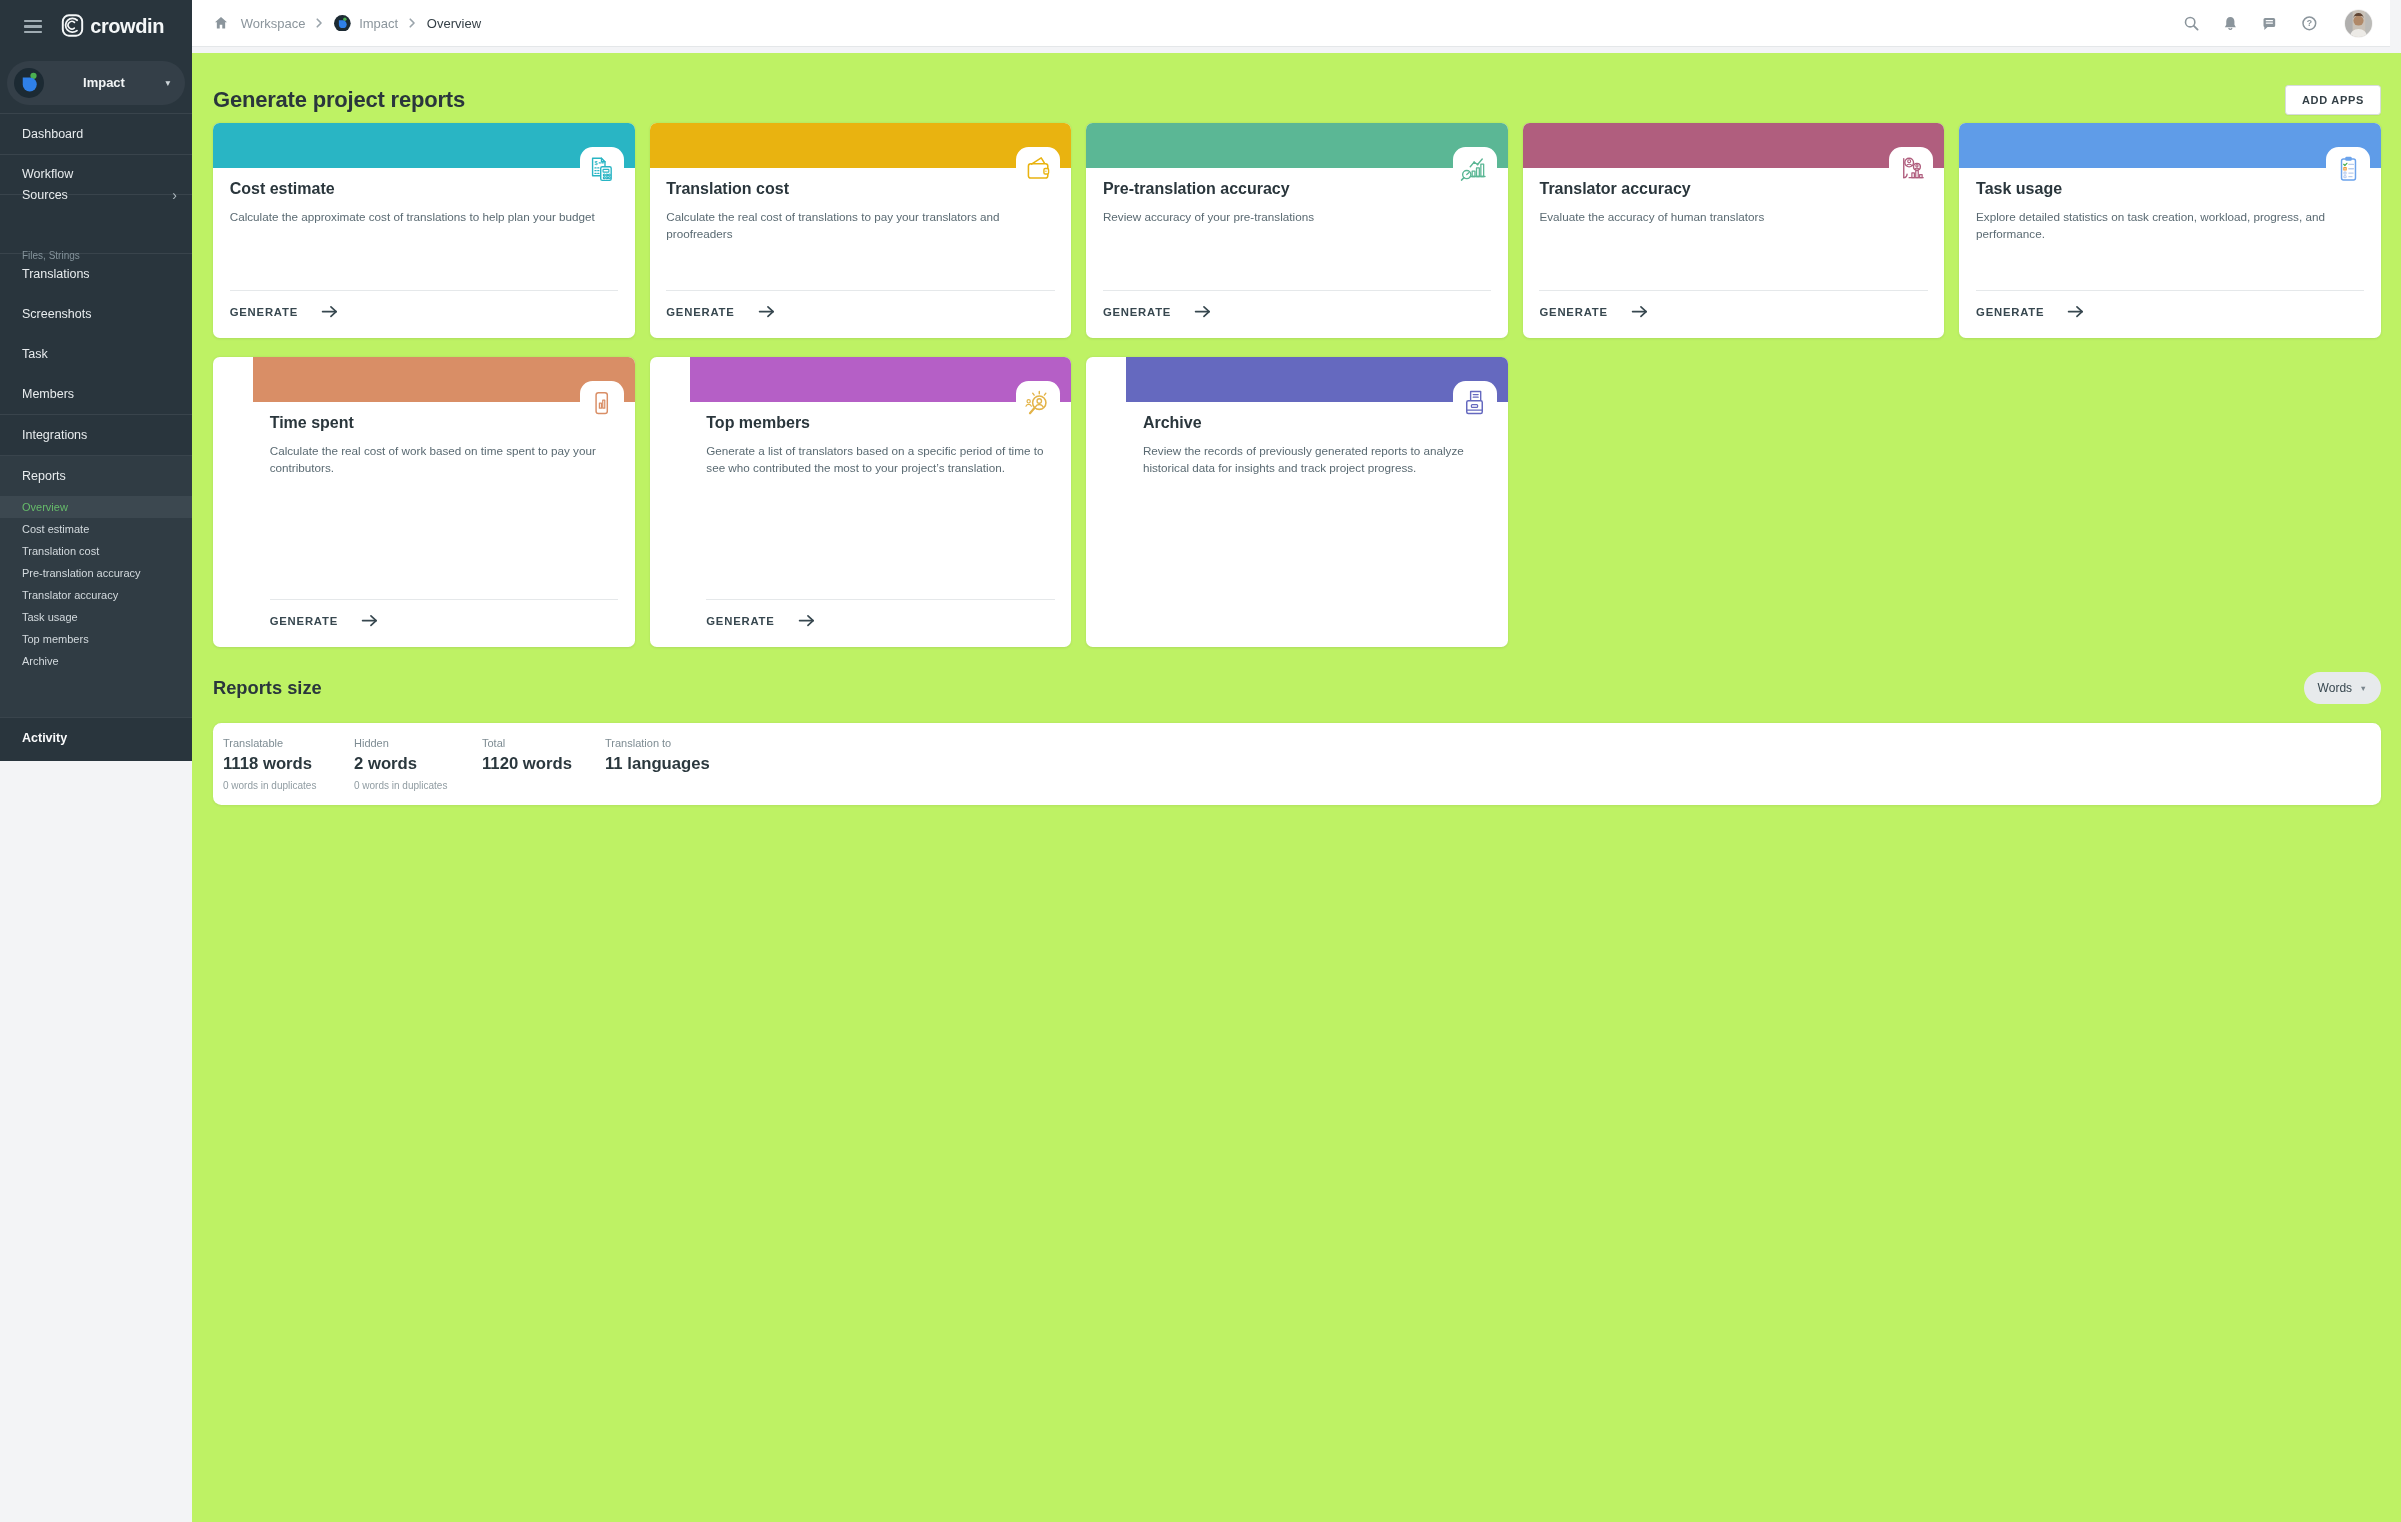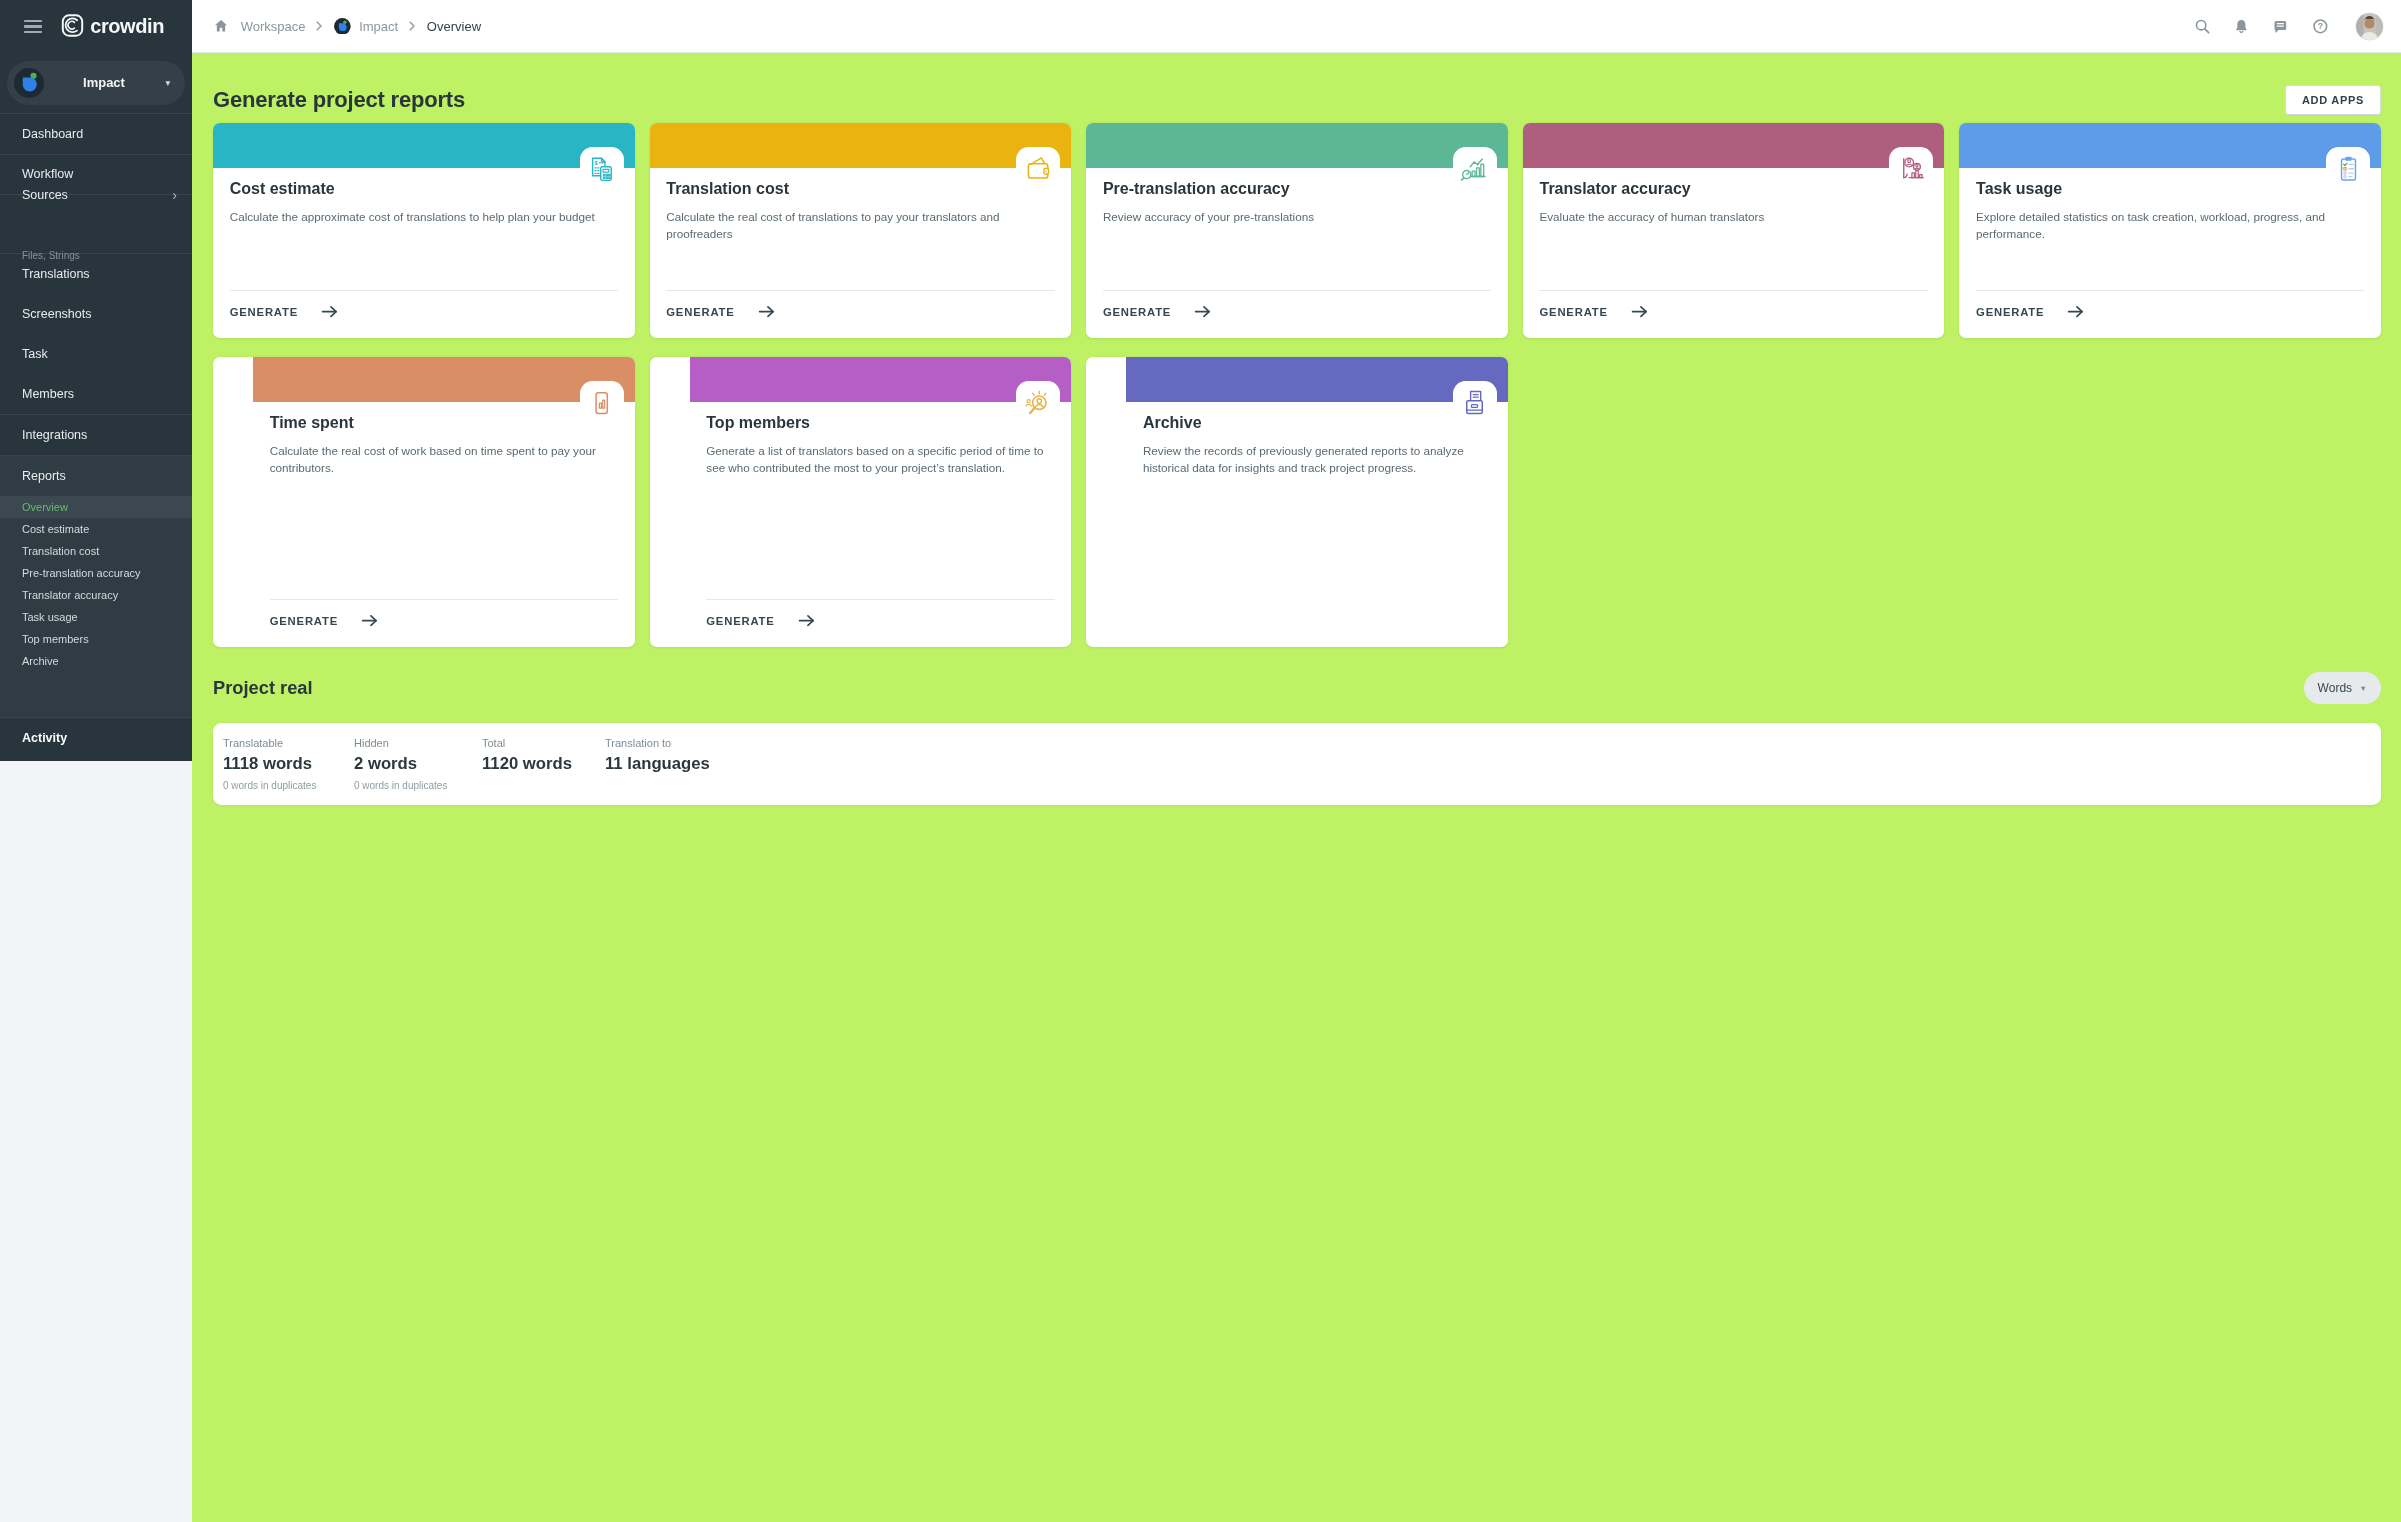--- a/index.html
+++ b/index.html
@@ -30,21 +30,21 @@
   .sb-item-tall .row1 { display:flex; width:100%; align-items:center; }
   .sb-sub { font-size:10px; color:#84939b; margin-top:4.2px; font-weight:400; }
 
   .sb-group { background:#303c44; padding-bottom:45px; }
   .sb-subitem { height:22px; display:flex; align-items:center; padding-left:22px;
     font-size:11px; color:#d3dade; cursor:pointer; }
   .sb-subitem.active { background:#3c4850; color:#66bb6a; }
   .sb-activity { height:42px; font-weight:700; color:#fbfcfd; }
 
   
-  .topbar { position:absolute; left:192px; right:0; top:0; height:53px; background:#fff;
+  .topbar { position:absolute; left:192px; right:11px; top:0; height:47px; background:#fff;
     border-bottom:0.8px solid #e4e7e9; display:flex; align-items:center; padding:0 18.3px 0 21px; z-index:4; }
   .crumbs { display:flex; align-items:center; gap:11px; flex:1; }
   .crumb { font-size:13px; color:#8b959c; cursor:pointer; display:flex; align-items:center; gap:8.3px; }
   .crumb.current { color:#343f46; font-weight:500; cursor:default; }
   .crumb-sep { display:flex; }
   .crumb-avatar { width:16.7px; height:16.7px; border-radius:50%; }
   .top-actions { display:flex; align-items:center; gap:22.5px; }
   .icon-btn { width:16.7px; height:16.7px; cursor:pointer; display:flex; }
   .avatar-btn { width:27px; height:27px; border-radius:50%; overflow:hidden; cursor:pointer;
     box-shadow:0 0 0 0.8px rgba(0,0,0,.06); margin-left:5px; }
@@ -467,21 +467,21 @@
    <rect x="16" y="21.5" width="8" height="3.6" rx="1.2" fill="none" stroke="#6569bf" stroke-width="1.6" stroke-linecap="round" stroke-linejoin="round"></rect>
    <path d="M10 28.5 h20" fill="none" stroke="#6569bf" stroke-width="1.5" stroke-linecap="round" stroke-linejoin="round"></path>
  </svg>
         </div>
      <div class="card-title">Archive</div>
      <div class="card-desc">Review the records of previously generated reports to analyze historical data for insights and track project progress.</div>
       </div>
     </div>
 
   <div class="ps-head">
-    <h2>Project real</h2>
+    <h2>Reports size</h2>
     <button class="pill-btn">
       <span>Words</span>
       <span class="caret">▼</span>
     </button>
   </div>
 
   <div class="stats-card" id="stats-card">
       <div class="stat-col" style="width:131px">
      <div class="stat-label">Translatable</div>
      <div class="stat-value">1118 words</div>

